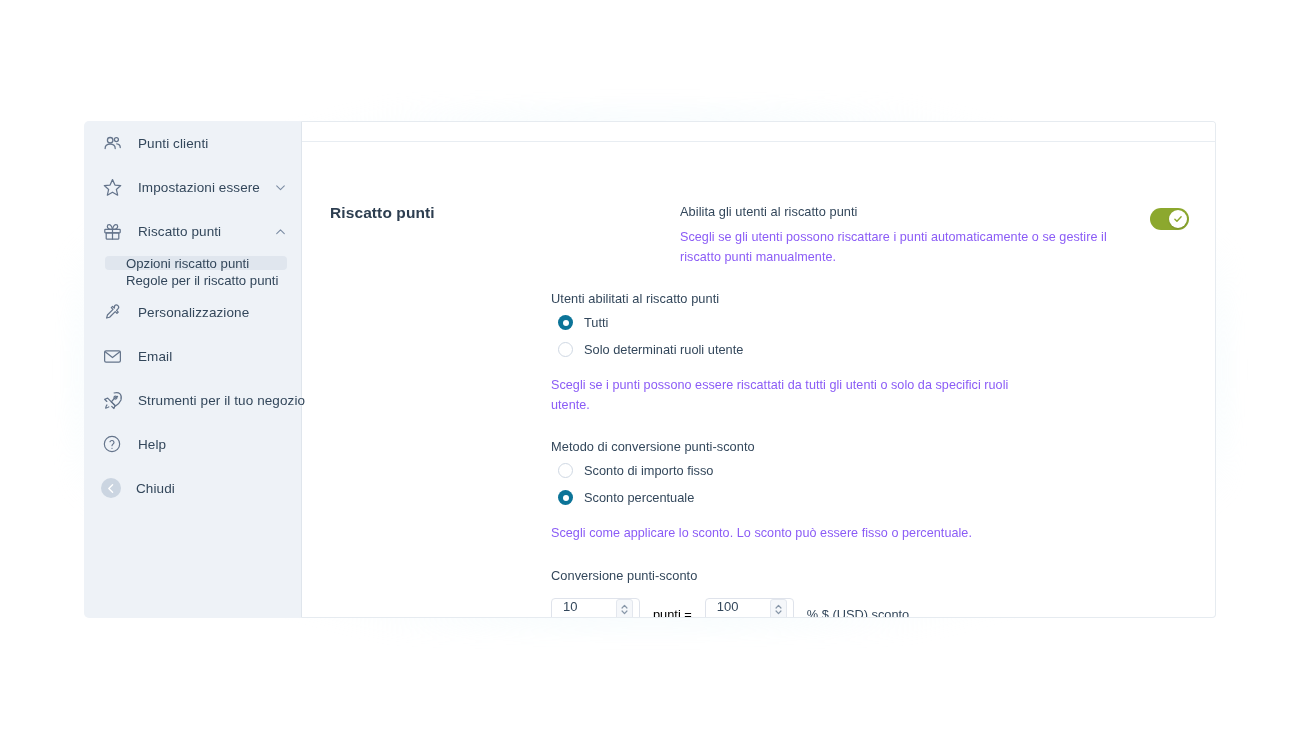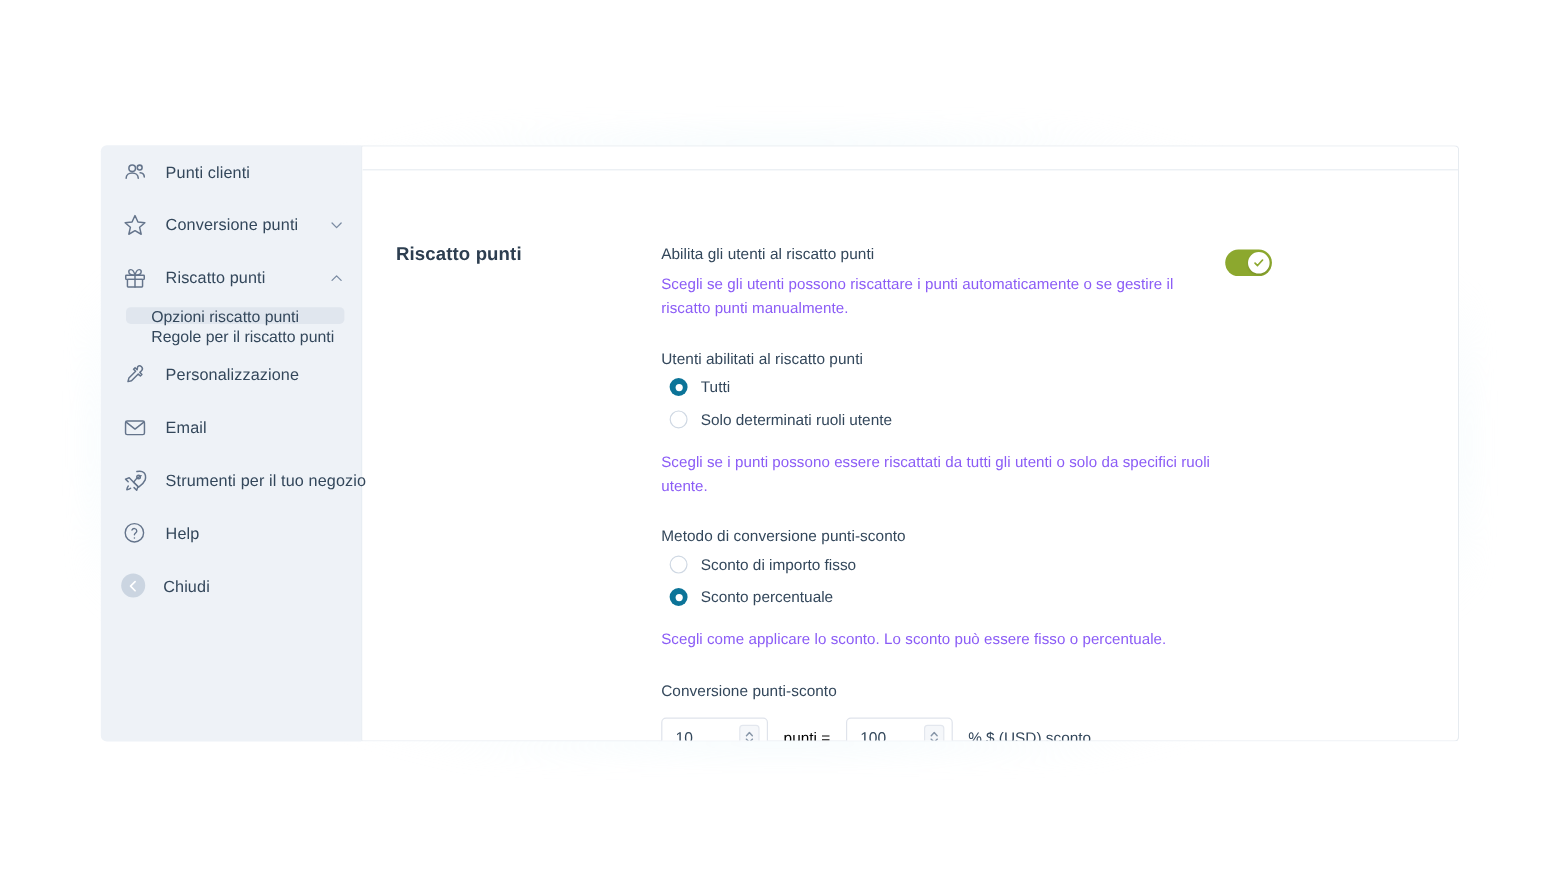--- a/index.html
+++ b/index.html
@@ -170,21 +170,21 @@
     max-width: 470px;
     letter-spacing: 0.05px;
   }
 
   .block { margin-bottom: 24px; }
 
   
   #toggle-row {
     display: flex;
     align-items: flex-start;
-    justify-content: flex-start;
+    justify-content: flex-end;
   }
   #toggle-row .tr-left { max-width: 480px; }
   .switch {
     width: 39px;
     height: 22px;
     border-radius: 11px;
     background: #8ca82e;
     position: relative;
     flex: 0 0 39px;
     margin-top: 4px;
@@ -248,21 +248,20 @@
     align-items: center;
     margin-top: 15px;
   }
   .num-field {
     width: 89px;
     height: 33px;
     border: 1px solid #dfe3eb;
     border-radius: 4px;
     background: #ffffff;
     display: flex;
-    align-items: center;
     padding: 0 6px 0 11px;
     box-sizing: border-box;
   }
   .num-field .val {
     flex: 1 1 auto;
     font-size: 13px;
     color: #33475b;
   }
   .spinner {
     width: 15px;
@@ -311,21 +310,21 @@
         </span>
         <span class="nav-label">Punti clienti</span>
       </div>
 
       <div class="nav-item">
         <span class="nav-icon">
           <svg width="21" height="21" viewBox="0 0 24 24" fill="none" stroke="currentColor" stroke-width="1.4" stroke-linejoin="round">
             <polygon points="12,3 14.8,9.2 21.4,9.8 16.4,14.2 17.9,20.8 12,17.4 6.1,20.8 7.6,14.2 2.6,9.8 9.2,9.2"></polygon>
           </svg>
         </span>
-        <span class="nav-label">Conversione punti</span>
+        <span class="nav-label">Impostazioni essere</span>
         <span class="chev">
           <svg width="13" height="13" viewBox="0 0 24 24" fill="none" stroke="currentColor" stroke-width="2" stroke-linecap="round" stroke-linejoin="round">
             <polyline points="5,9 12,16 19,9"></polyline>
           </svg>
         </span>
       </div>
 
       <div class="nav-item">
         <span class="nav-icon">
           <svg width="21" height="21" viewBox="0 0 24 24" fill="none" stroke="currentColor" stroke-width="1.4" stroke-linecap="round" stroke-linejoin="round">

